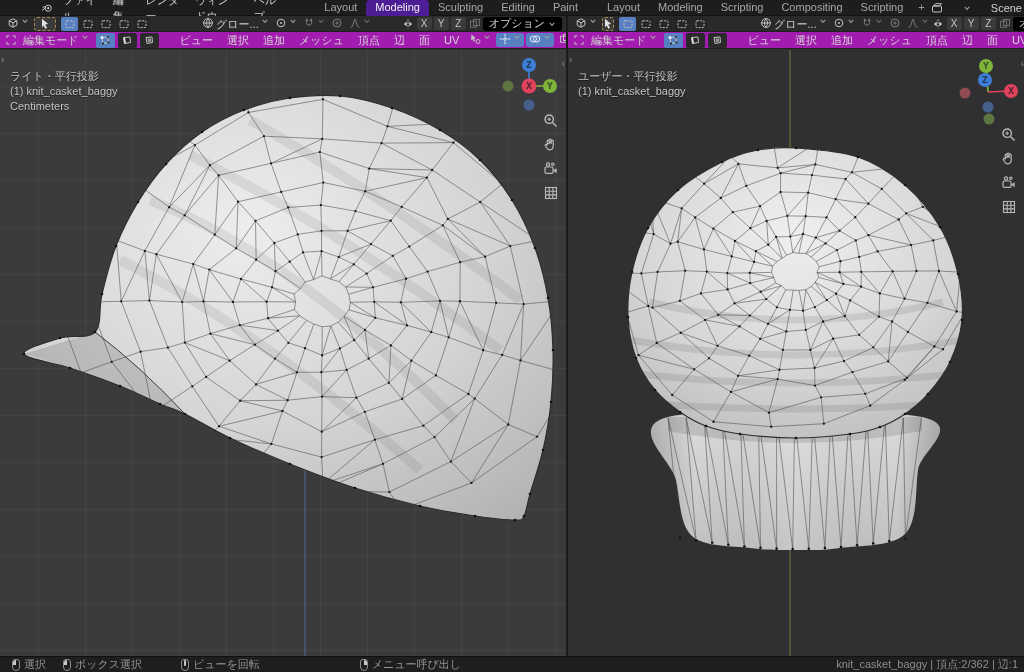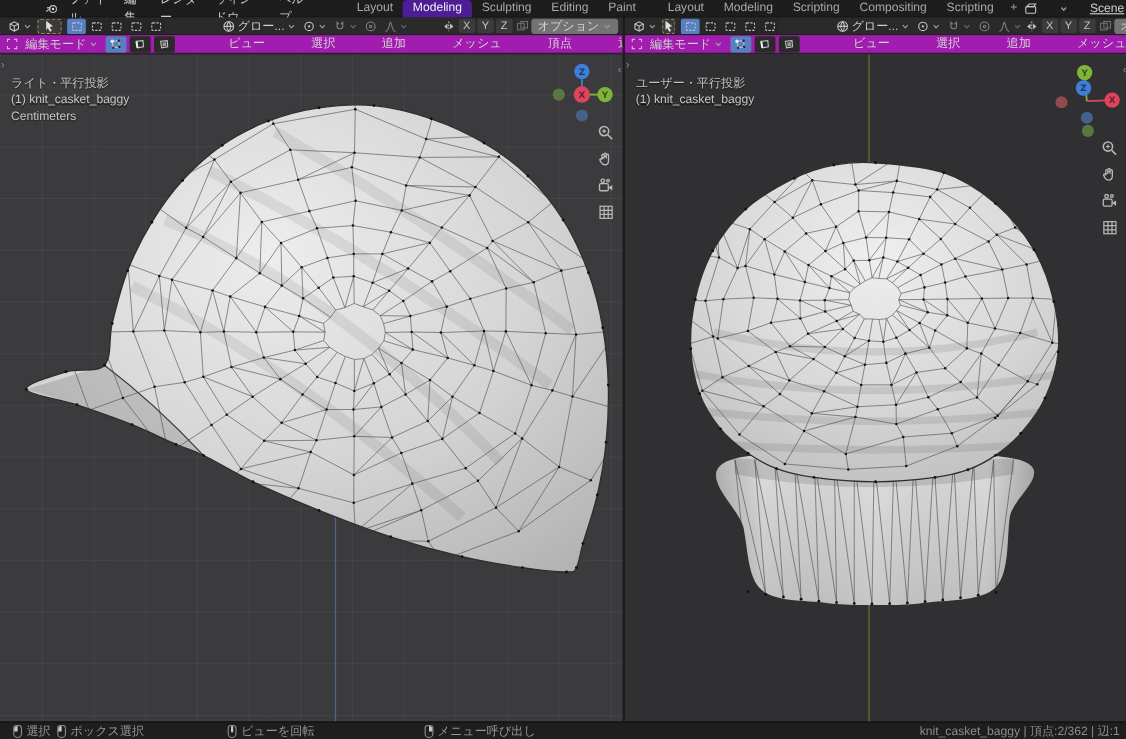--- a/index.html
+++ b/index.html
@@ -8,47 +8,47 @@
 
   
   #topbar { position:absolute; left:0; top:0; width:1024px; height:16px; background:#1d1d1d;
     display:flex; align-items:center; border-bottom:1px solid #141414;padding-left:36px; }
   .tmenu { padding:0 8px; color:#cfcfcf; line-height:16px; cursor:default; }
   .logo { width:18px; height:16px; display:flex; align-items:center; justify-content:center; margin-left:4px; }
   #tabs { display:flex; align-items:flex-end; height:16px; margin-left:28px; }
   .tab { padding:1px 9px 2px; color:#a8a8a8; line-height:13px; border-radius:4px 4px 0 0; }
   .tab.active { background:#4c1d95; color:#f1f1f1; }
   .tab.plus { color:#9a9a9a; padding:1px 6px; }
-  #scene-sel { margin-left:auto; display:flex; align-items:center; gap:20px; padding-right:2px; color:#d0d0d0;text-decoration:underline; }
+  #scene-sel { margin-left:auto; display:flex; align-items:center; gap:20px; padding-right:2px; color:#d0d0d0; }
 
   
   .viewport { position:absolute; top:16px; bottom:16px; overflow:hidden; background:#303032; }
   #vp-left  { left:0; width:566px; }
   #vp-right { left:568px; width:456px; }
   .toolrow { height:16px; background:#2a2a2a; border-bottom:1px solid #1f1f1f;
     display:flex; align-items:center; padding:0 4px; white-space:nowrap; overflow:hidden; }
   .vheader { height:17px; background:#a21caf; border-bottom:1px solid #202020;
     display:flex; align-items:center; padding:0 5px; white-space:nowrap; overflow:hidden; }
-  .hbtn { display:inline-flex; align-items:center; gap:2px; padding:0 3px; height:14px; border-radius:3px; color:#cecece; }
+  .hbtn { display:inline-flex; align-items:flex-start; gap:2px; padding:0 3px; height:14px; border-radius:3px; color:#cecece; }
   .hbtn.dim { opacity:.55; }
   .toolbtn { display:inline-flex; align-items:center; justify-content:center; width:22px; height:14px;
     border-radius:3px; margin:0 2px; }
   .toolbtn.active { background:#3a3a3a; outline:1px dashed #a98a4f; outline-offset:-1px; }
   .group { display:inline-flex; gap:1px; margin:0 3px; }
   .mbtn { width:17px; height:14px; border-radius:2px; background:#262626; display:inline-flex; align-items:center; justify-content:center; }
   .mbtn.active { background:#5680c2; }
   .selbtn { width:19px; height:15px; border-radius:2px; background:#2a2a2a; display:inline-flex; align-items:center; justify-content:center; margin:0 1px; }
   .selbtn.active { background:#5680c2; }
   .menus { display:flex; margin-left:10px; }
-  .hmenu { padding:0 7px; color:#d6d6d6; line-height:17px;margin-left:28px; }
+  .hmenu { padding:0 7px; color:#d6d6d6; line-height:17px; }
   .rgrp { margin-left:auto; display:inline-flex; align-items:center; gap:2px; }
   .axbtn { width:15px; height:13px; background:#3b3b3b; border-radius:2px; color:#c4c4c4;
     display:inline-flex; align-items:center; justify-content:center; font-size:10px; margin:0 1px; }
   .optbtn { display:inline-flex; align-items:center; gap:3px; padding:0 6px; height:14px;
-    background:#737373; border-radius:3px; color:#d6d6d6; }
+    background:#000000; border-radius:3px; color:#d6d6d6; }
 
   .canvas { position:absolute; left:0; top:34px; right:0; bottom:0; }
   #vp-left .canvas { background:#3b3b3d;
     background-image:linear-gradient(rgba(140,140,145,.10) 1px,transparent 1px),
                      linear-gradient(90deg,rgba(140,140,145,.10) 1px,transparent 1px);
     background-size:47px 47px; background-position:-9px -11px; }
   #vp-right .canvas { background:#303032; }
   .canvas svg.scene { position:absolute; left:0; top:0; }
 
   .vp-label { position:absolute; left:10px; top:19px; line-height:15px; color:#c6c6c6; text-shadow:0 1px 1px rgba(0,0,0,.6); }
@@ -1328,27 +1328,27 @@
   </div>
 </div>
 
 <div id="statusbar">
   <span class="skey" style="margin-left:12px">
     <span class="mouse lmb">
         <i></i>
       </span>
     <span>選択</span>
     </span>
-  <span class="skey" style="margin-left:6px">
+  <span class="skey" style="margin-left:17px">
     <span class="mouse lmb">
         <i></i>
       </span>
     <span>ボックス選択</span>
     </span>
-  <span class="skey" style="margin-left:76px">
+  <span class="skey" style="margin-left:39px">
     <span class="mouse mmb">
         <i></i>
       </span>
     <span>ビューを回転</span>
     </span>
   <span class="skey" style="margin-left:100px">
     <span class="mouse rmb">
         <i></i>
       </span>
     <span>メニュー呼び出し</span>

